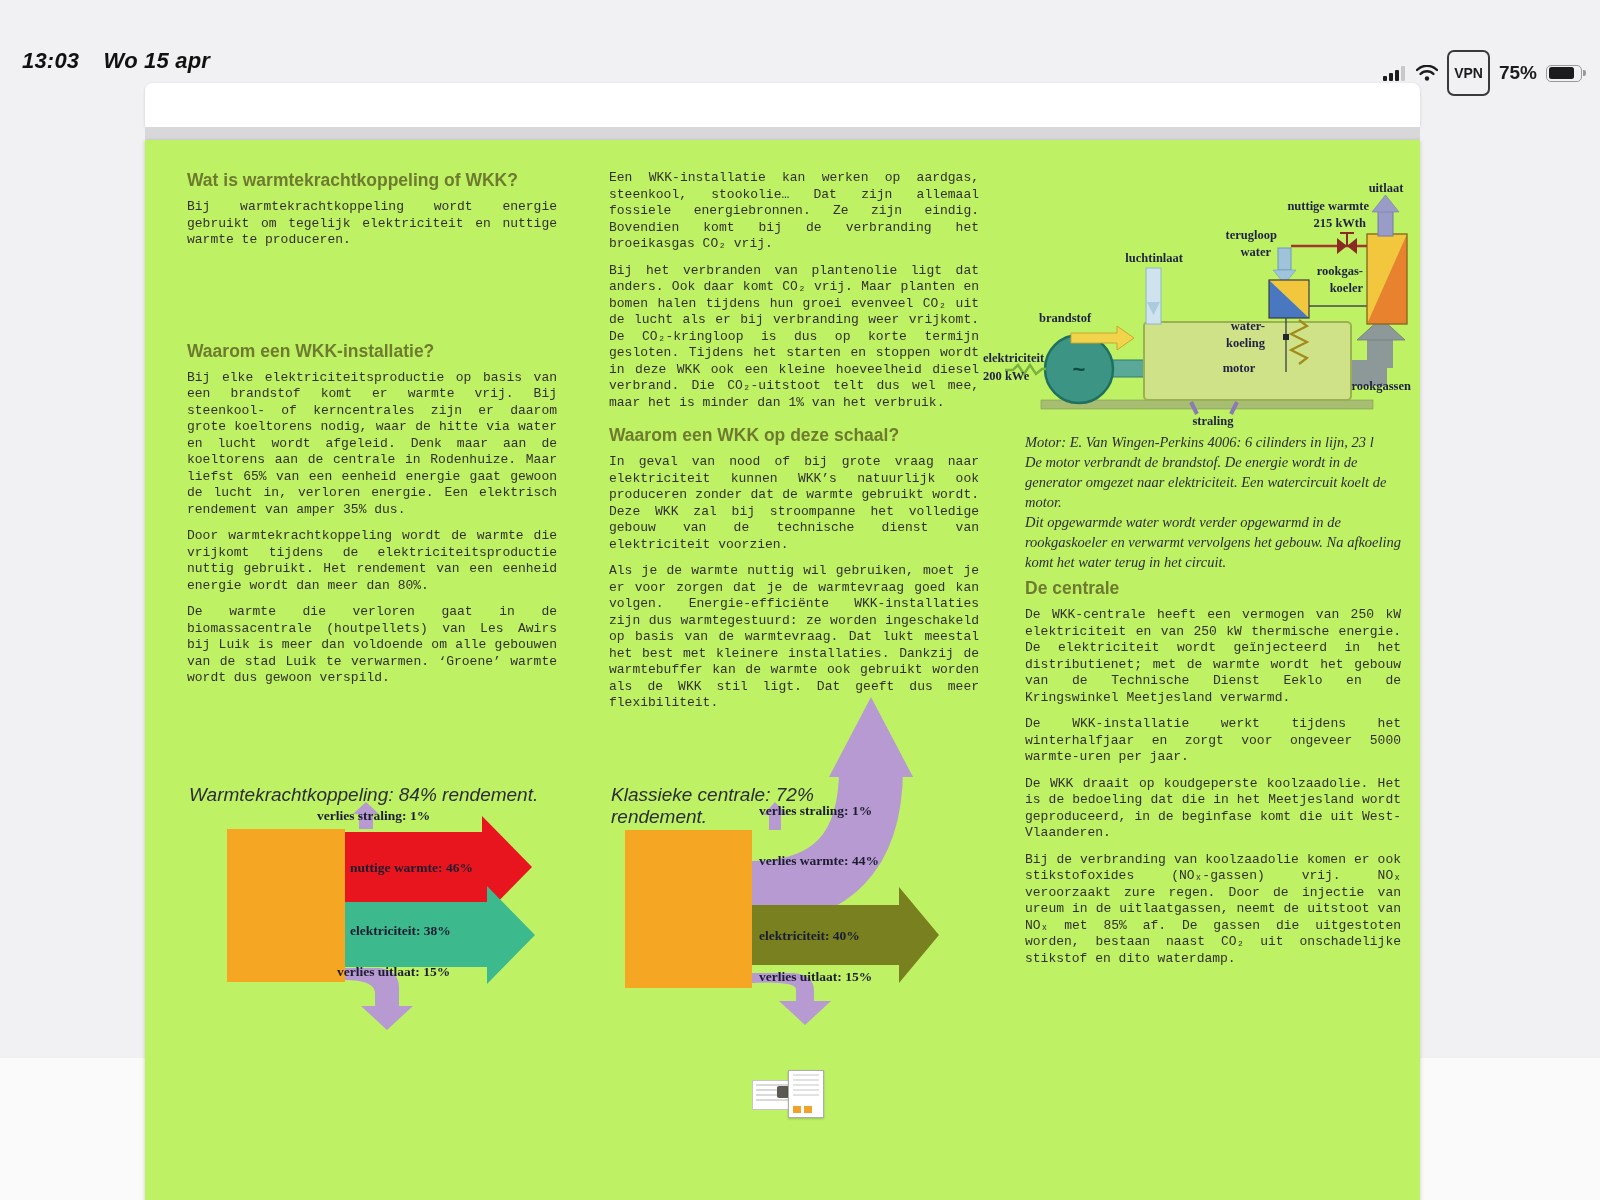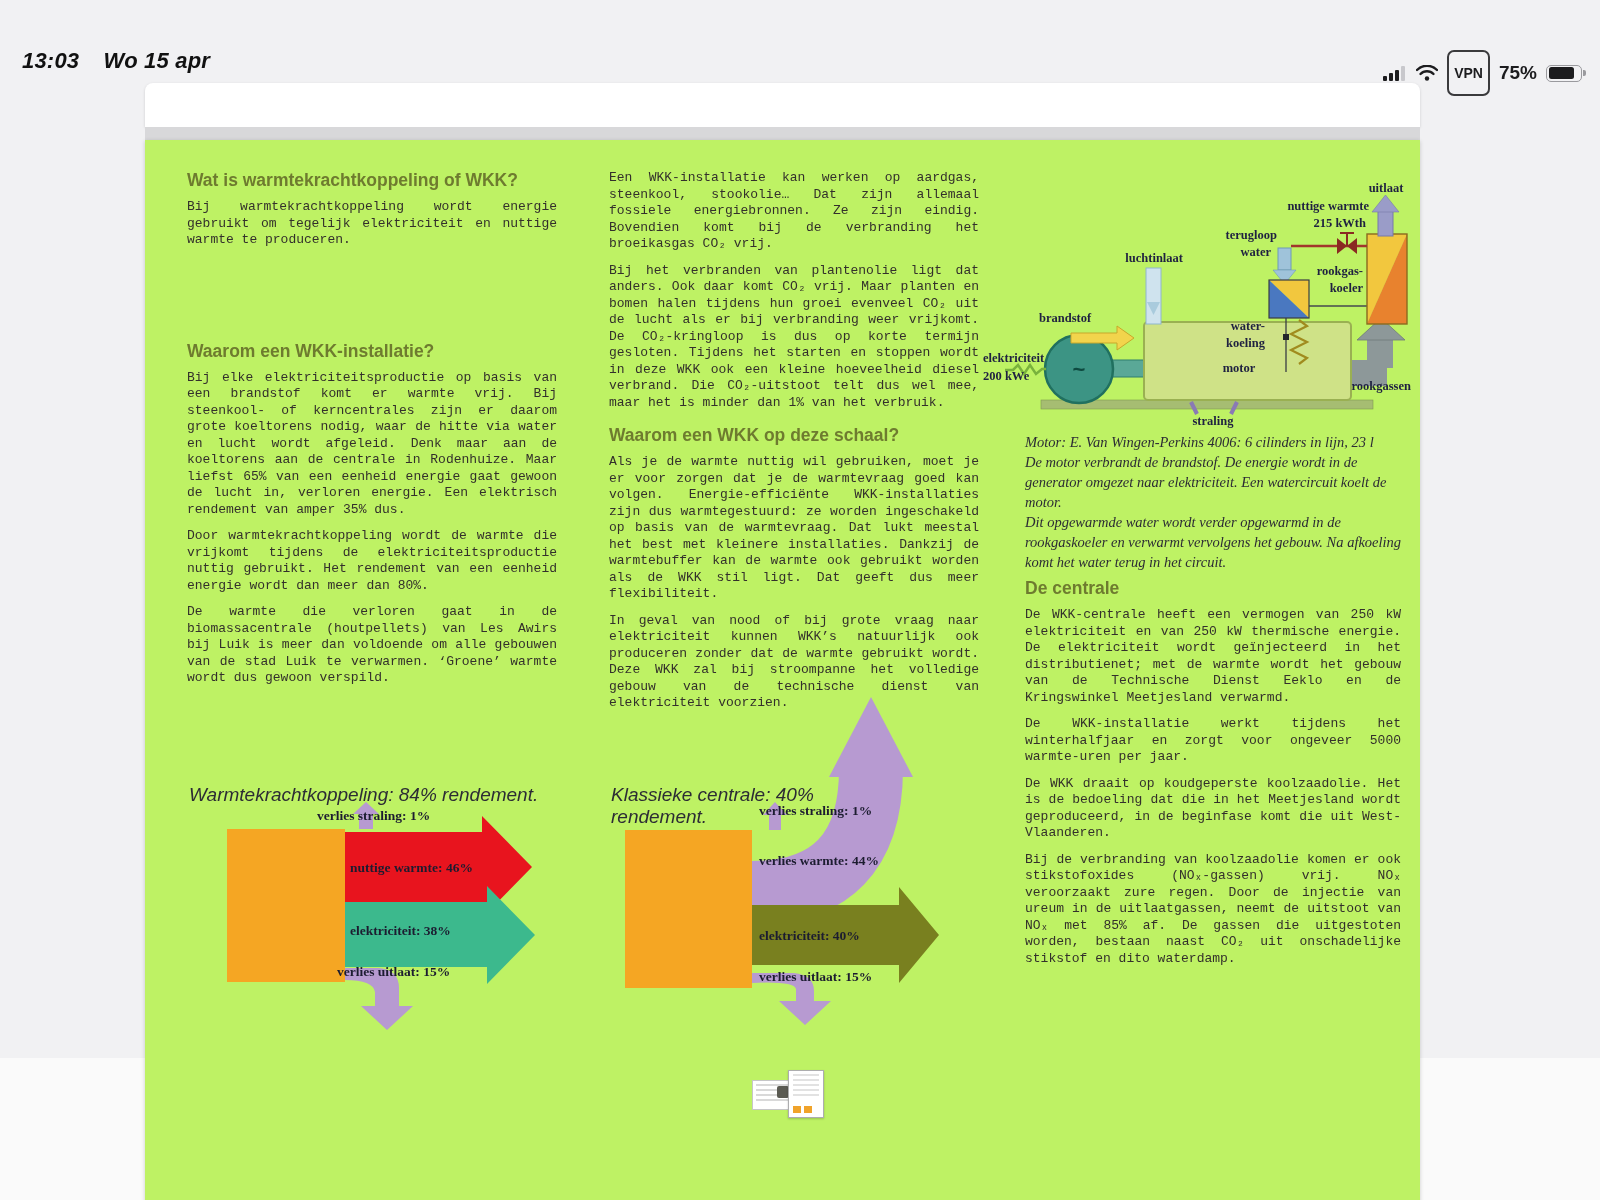--- a/index.html
+++ b/index.html
@@ -106,24 +106,24 @@
     <text class="slabel" x="130" y="18">verlies straling: 1%</text>
     <text class="slabel" x="163" y="70">nuttige warmte: 46%</text>
     <text class="slabel" x="163" y="133">elektriciteit: 38%</text>
     <text class="slabel" x="150" y="174">verlies uitlaat: 15%</text>
   </svg>
 
   <div class="col2t body-text">
     <p>Een WKK-installatie kan werken op aardgas, steenkool, stookolie… Dat zijn allemaal fossiele energiebronnen. Ze zijn eindig. Bovendien komt bij de verbranding het broeikasgas CO₂ vrij.</p>
     <p>Bij het verbranden van plantenolie ligt dat anders. Ook daar komt CO₂ vrij. Maar planten en bomen halen tijdens hun groei evenveel CO₂ uit de lucht als er bij verbranding weer vrijkomt.  De CO₂-kringloop is dus op korte termijn gesloten. Tijdens het starten en stoppen wordt in deze WKK ook een kleine hoeveelheid diesel verbrand. Die CO₂-uitstoot telt dus wel mee, maar het is minder dan 1% van het verbruik.</p>
     <div class="h h2x">Waarom een WKK op deze schaal?</div>
+    <p>In geval van nood of bij grote vraag naar elektriciteit kunnen WKK’s natuurlijk ook produceren zonder dat de warmte gebruikt wordt. Deze WKK zal bij stroompanne het volledige gebouw van de technische dienst van elektriciteit voorzien.</p>
     <p>Als je de warmte nuttig wil gebruiken, moet je er voor zorgen dat je de warmtevraag goed kan volgen. Energie-efficiënte WKK-installaties zijn dus warmtegestuurd: ze worden ingeschakeld op basis van de warmtevraag. Dat lukt meestal het best met kleinere installaties. Dankzij de warmtebuffer kan de warmte ook gebruikt worden als de WKK stil ligt. Dat geeft dus meer flexibiliteit.</p>
-    <p>In geval van nood of bij grote vraag naar elektriciteit kunnen WKK’s natuurlijk ook produceren zonder dat de warmte gebruikt wordt. Deze WKK zal bij stroompanne het volledige gebouw van de technische dienst van elektriciteit voorzien.</p>
-  </div>
-  <div class="caption cap2">Klassieke centrale: 40% rendement.</div>
+  </div>
+  <div class="caption cap2">Klassieke centrale: 72% rendement.</div>
 
   <svg class="sank2" width="375" height="345" viewBox="0 0 375 345">
     <path d="M143,208 Q262,208 262,84" fill="none" stroke="#b79ad1" stroke-width="64"></path>
     <polygon points="220,92 304,92 262,12" fill="#b79ad1"></polygon>
     <polygon points="160,145 160,130 154,130 166,117 178,130 172,130 172,145" fill="#b79ad1"></polygon>
     <path d="M143,288 L185,288 Q205,290 205,306 L205,316 L222,316 L196,340 L170,316 L187,316 L187,304 Q185,296 143,298 Z" fill="#b79ad1"></path>
     <polygon points="143,220 290,220 290,202 330,250 290,298 290,280 143,280" fill="#79801f"></polygon>
     <rect x="16" y="145" width="127" height="158" fill="#f5a623"></rect>
     <text class="slabel" x="150" y="130">verlies straling: 1%</text>
     <text class="slabel" x="150" y="180">verlies warmte: 44%</text>

